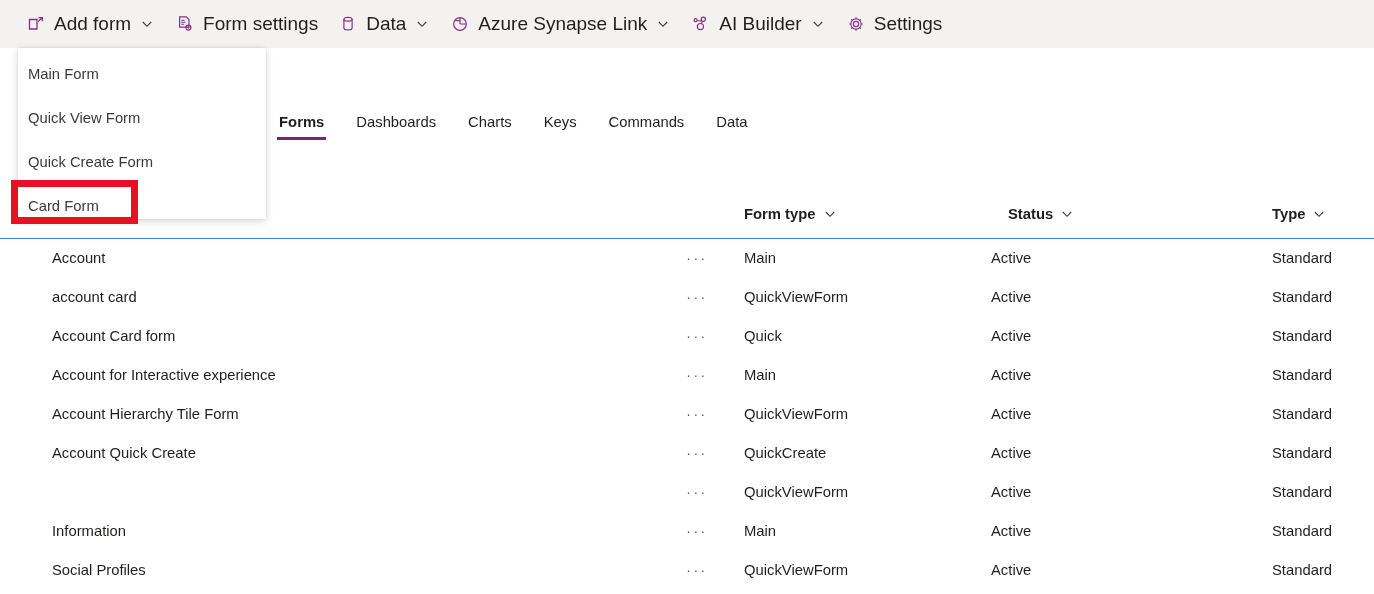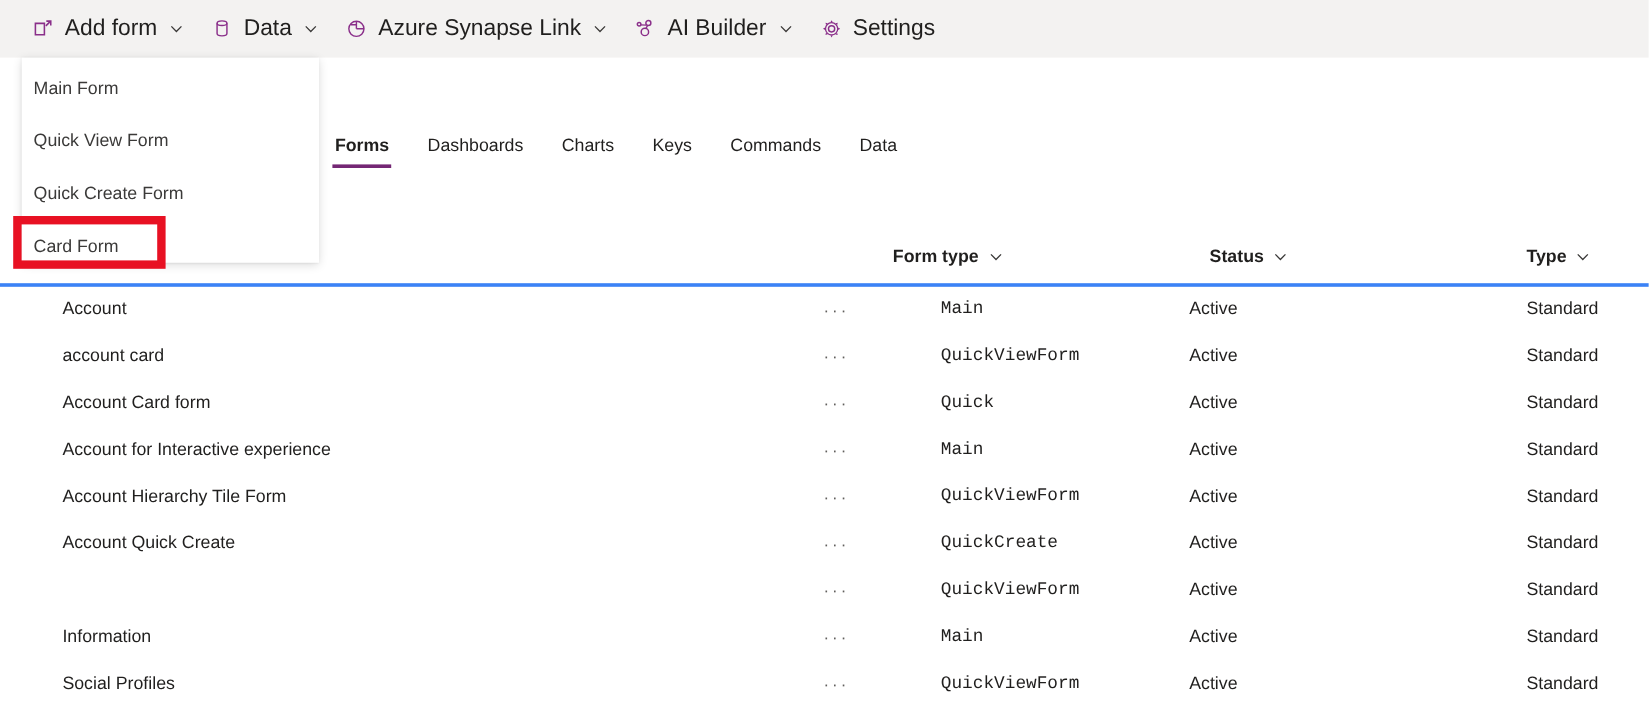--- a/index.html
+++ b/index.html
@@ -93,21 +93,21 @@
 
   
   .grid {
     position: absolute;
     left: 0; top: 196px;
     width: 1374px;
   }
   .grid-head {
     position: relative;
     height: 43px;
-    border-bottom: 3px solid #3b82f6;
+    border-bottom: 1px solid #3b82f6;
   }
   .hcell {
     position: absolute;
     top: 10px;
     display: flex;
     align-items: center;
     font-size: 14.8px;
     font-weight: bold;
     color: #201f1e;
     cursor: pointer;
@@ -130,21 +130,21 @@
   }
   .cell {
     position: absolute;
     top: 9px;
     font-size: 14.8px;
     color: #201f1e;
     line-height: 20px;
     white-space: nowrap;
   }
   .c-name     { left: 52px; }
-  .c-formtype { left: 784px; font-family: Liberation Mono, monospace; }
+  .c-formtype { left: 744px; }
   .c-status   { left: 991px; }
   .c-type     { left: 1272px; }
   .c-more {
     position: absolute;
     left: 683px;
     top: 9px;
     width: 28px; height: 20px;
     display: flex;
     align-items: center;
     justify-content: center;
@@ -203,20 +203,31 @@
         </svg>
       </span>
       <span class="cmd-label">Add form</span>
       <span class="cmd-caret">
         <svg width="12" height="12" viewBox="0 0 12 12">
             <path d="M1.8 4 L6 8.3 L10.2 4" fill="none" stroke="#3b3a39" stroke-width="1.1"></path>
           </svg>
       </span>
     </div>
 
+    <div class="cmd-item">
+      <span class="cmd-icon">
+        <svg width="18" height="18" viewBox="0 0 18 18">
+          <path d="M3.6 1.8 H10.2 L13 4.6 V12.2 H3.6 Z" fill="none" stroke="#8a2f8a" stroke-width="1.2"></path>
+          <path d="M5.3 5.2 H8.6 M5.3 7.2 H9.6 M5.3 9.2 H8.2" stroke="#8a2f8a" stroke-width="1.1"></path>
+          <circle cx="12.4" cy="12.6" r="2.5" fill="none" stroke="#8a2f8a" stroke-width="1.2"></circle>
+          <circle cx="12.4" cy="12.6" r="0.9" fill="#8a2f8a"></circle>
+        </svg>
+      </span>
+      <span class="cmd-label">Form settings</span>
+    </div>
 
     <div class="cmd-item">
       <span class="cmd-icon">
         <svg width="18" height="18" viewBox="0 0 18 18">
           <ellipse cx="9" cy="4.3" rx="4.1" ry="1.9" fill="none" stroke="#8a2f8a" stroke-width="1.2"></ellipse>
           <path d="M4.9 4.3 V13 c0 1 1.8 1.9 4.1 1.9 s4.1-.9 4.1-1.9 V4.3" fill="none" stroke="#8a2f8a" stroke-width="1.2"></path>
         </svg>
       </span>
       <span class="cmd-label">Data</span>
       <span class="cmd-caret">

